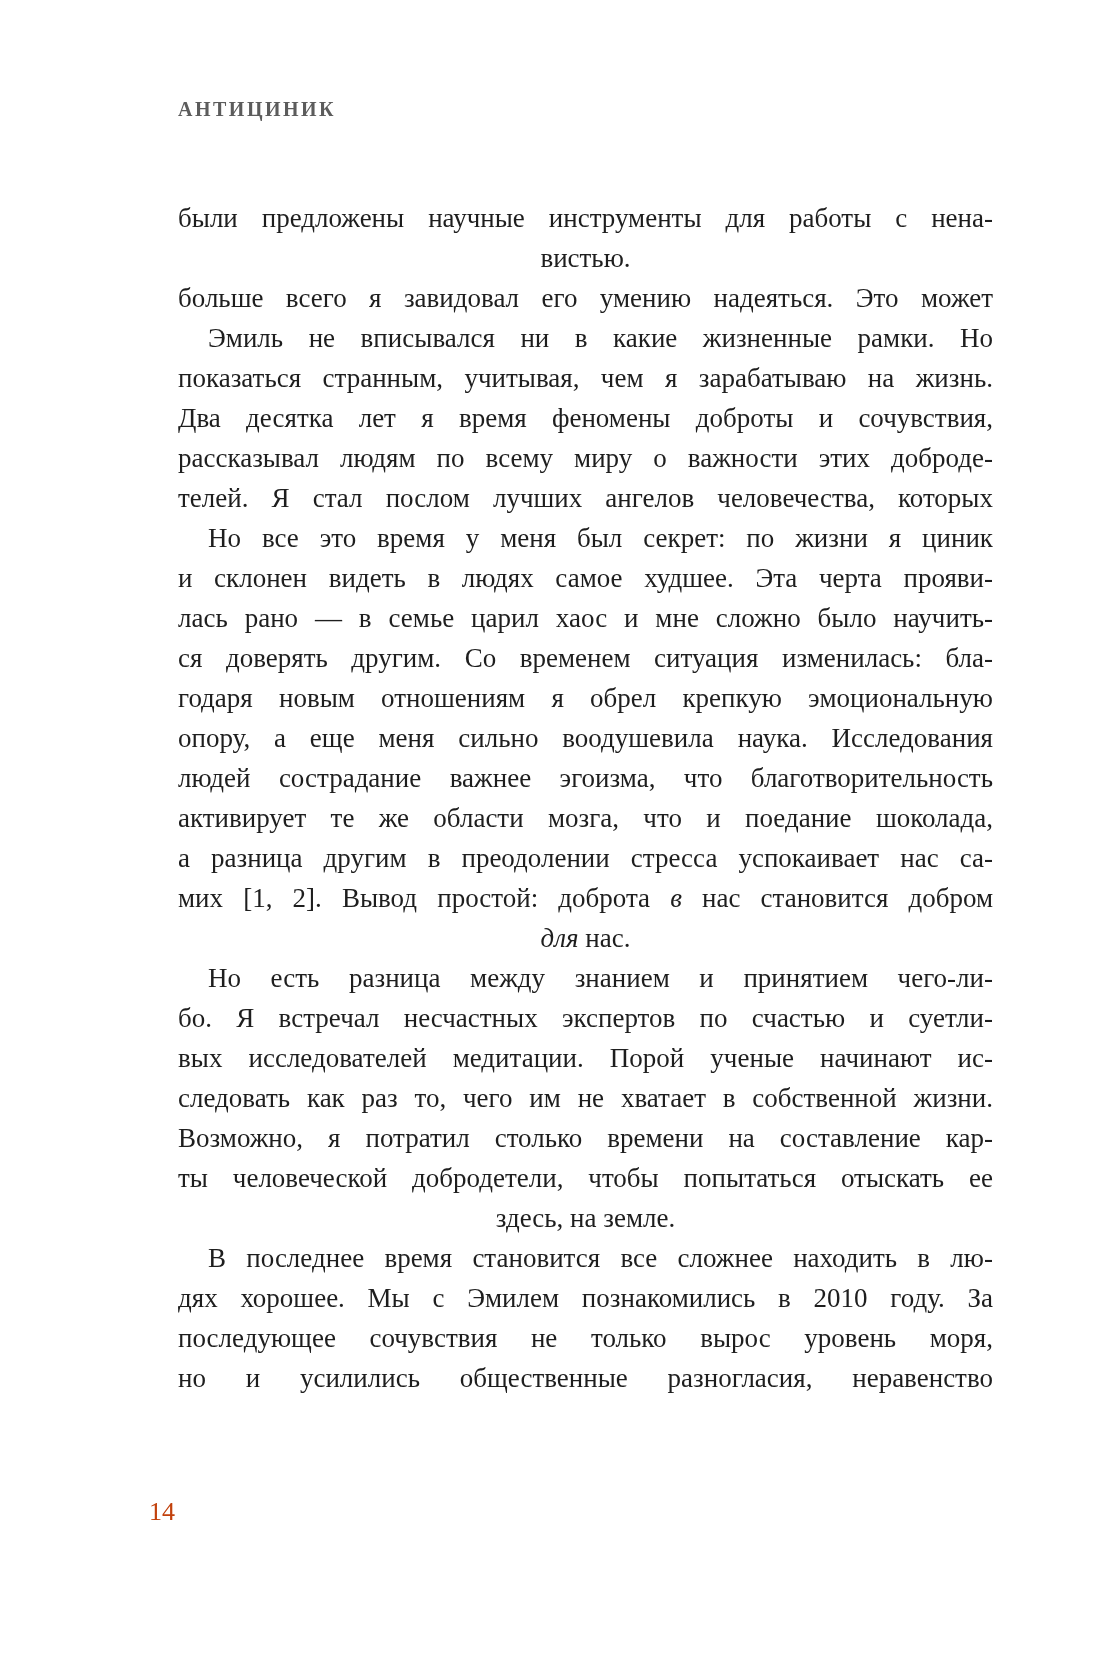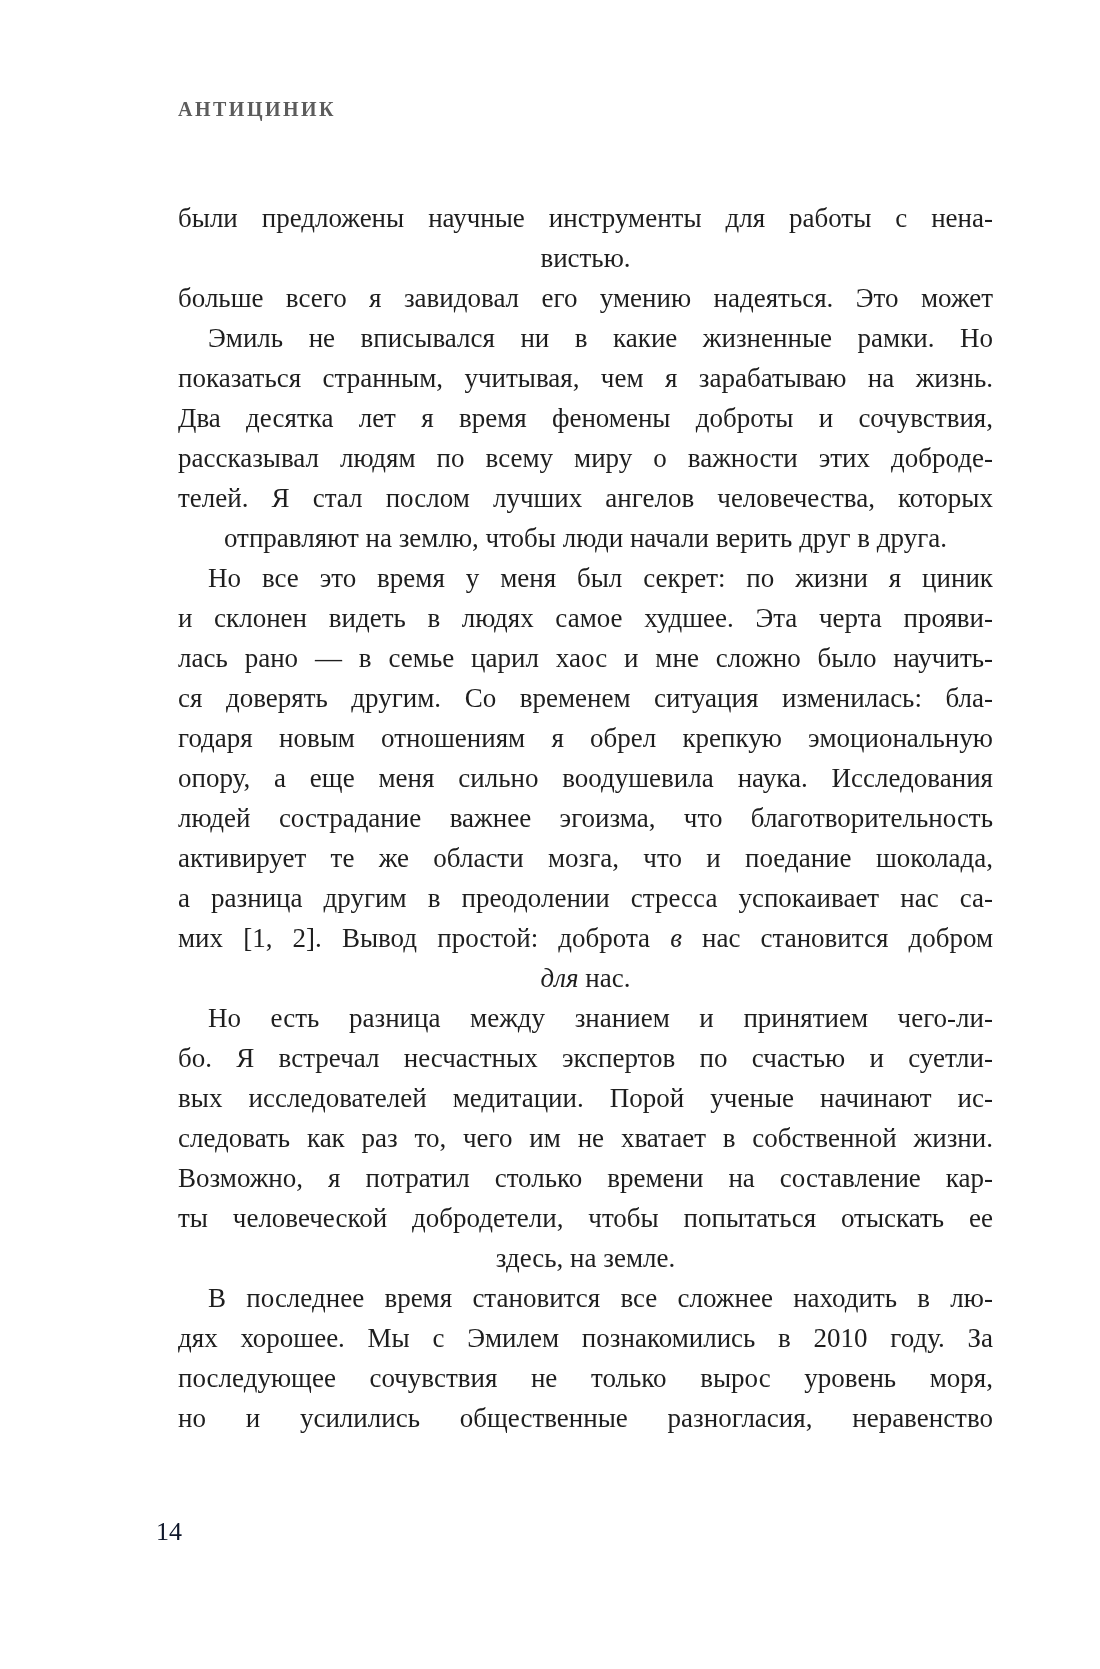--- a/index.html
+++ b/index.html
@@ -50,47 +50,45 @@
     text-align-last: justify;
   }
   .line.ind {
     text-indent: 30px;
   }
   .line em {
     font-style: italic;
   }
   .folio {
     position: absolute;
-    left: 156px;
+    left: 149px;
     top: 1496px;
     font-size: 26px;
     line-height: 32px;
-    color: #0f172a;
-    margin-top: 20px;
+    color: #c2410c;
   }
 </style>
 </head>
 <body>
 
 <div class="page">
   <div class="running-head">АНТИЦИНИК</div>
 
   <div class="text-block">
       <div class="paragraph">
         <div class="line just"><span>были предложены научные инструменты для работы с нена-</span></div>
         <div class="line"><span>вистью.</span></div>
       </div>
       <div class="paragraph">
         <div class="line just"><span>больше всего я завидовал его умению надеяться. Это может</span></div>
         <div class="line just ind"><span>Эмиль не вписывался ни в какие жизненные рамки. Но</span></div>
         <div class="line just"><span>показаться странным, учитывая, чем я зарабатываю на жизнь.</span></div>
         <div class="line just"><span>Два десятка лет я время феномены доброты и сочувствия,</span></div>
         <div class="line just"><span>рассказывал людям по всему миру о важности этих доброде-</span></div>
         <div class="line just"><span>телей. Я стал послом лучших ангелов человечества, которых</span></div>
-        <div class="line"><span>отправляют на землю, чтобы люди начали верить друг в друга.</span></div>
       </div>
       <div class="paragraph">
         <div class="line just ind"><span>Но все это время у меня был секрет: по жизни я циник</span></div>
         <div class="line just"><span>и склонен видеть в людях самое худшее. Эта черта прояви-</span></div>
         <div class="line just"><span>лась рано — в семье царил хаос и мне сложно было научить-</span></div>
         <div class="line just"><span>ся доверять другим. Со временем ситуация изменилась: бла-</span></div>
         <div class="line just"><span>годаря новым отношениям я обрел крепкую эмоциональную</span></div>
         <div class="line just"><span>опору, а еще меня сильно воодушевила наука. Исследования</span></div>
         <div class="line just"><span>людей сострадание важнее эгоизма, что благотворительность</span></div>
         <div class="line just"><span>активирует те же области мозга, что и поедание шоколада,</span></div>

